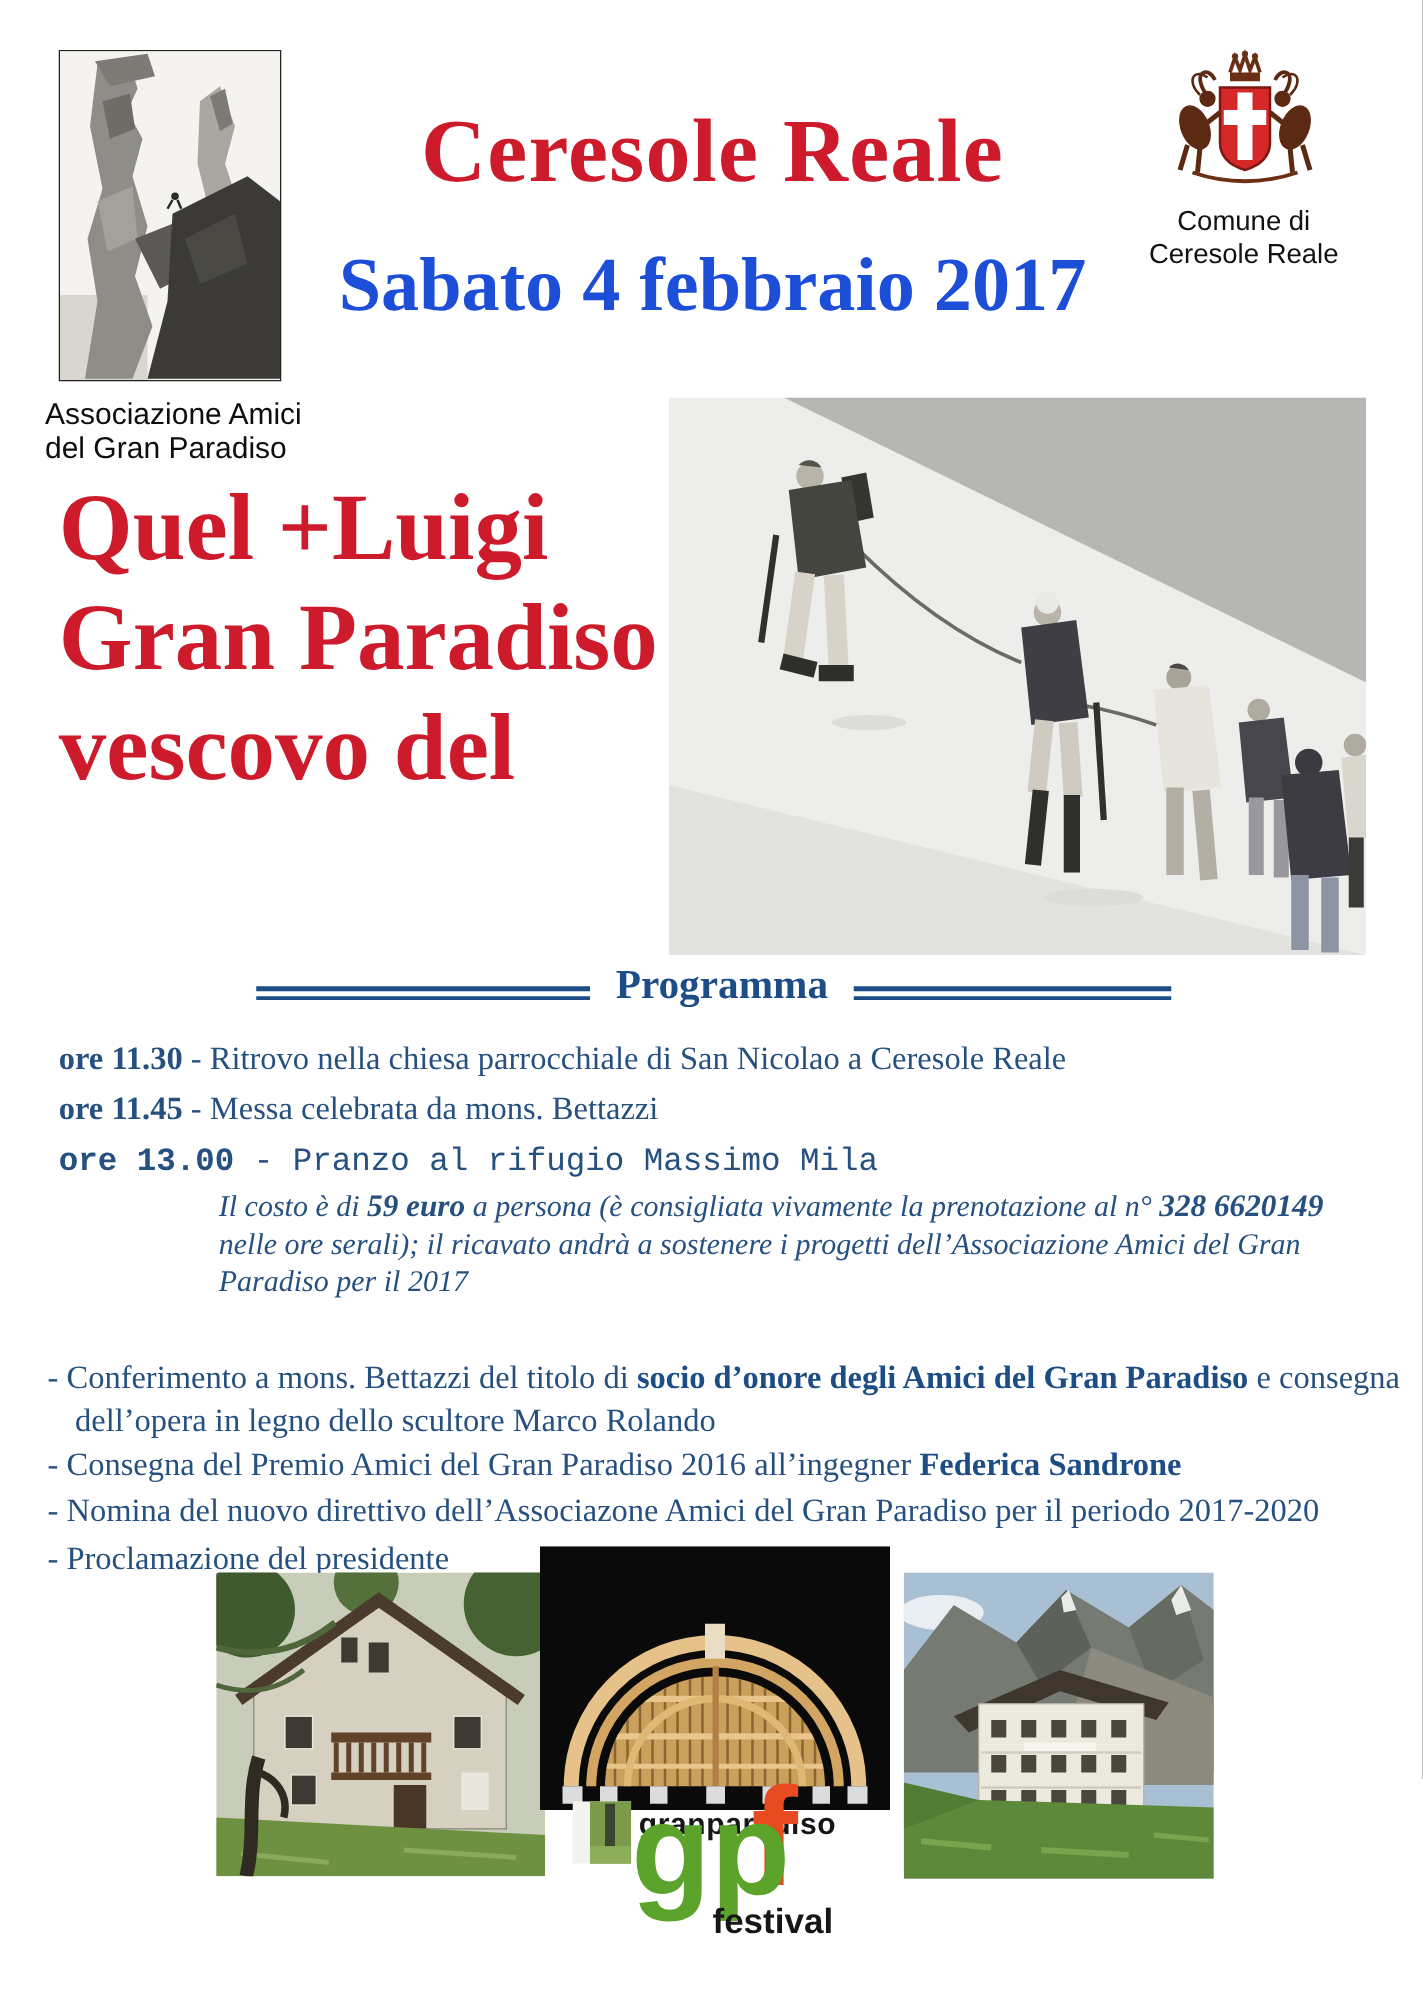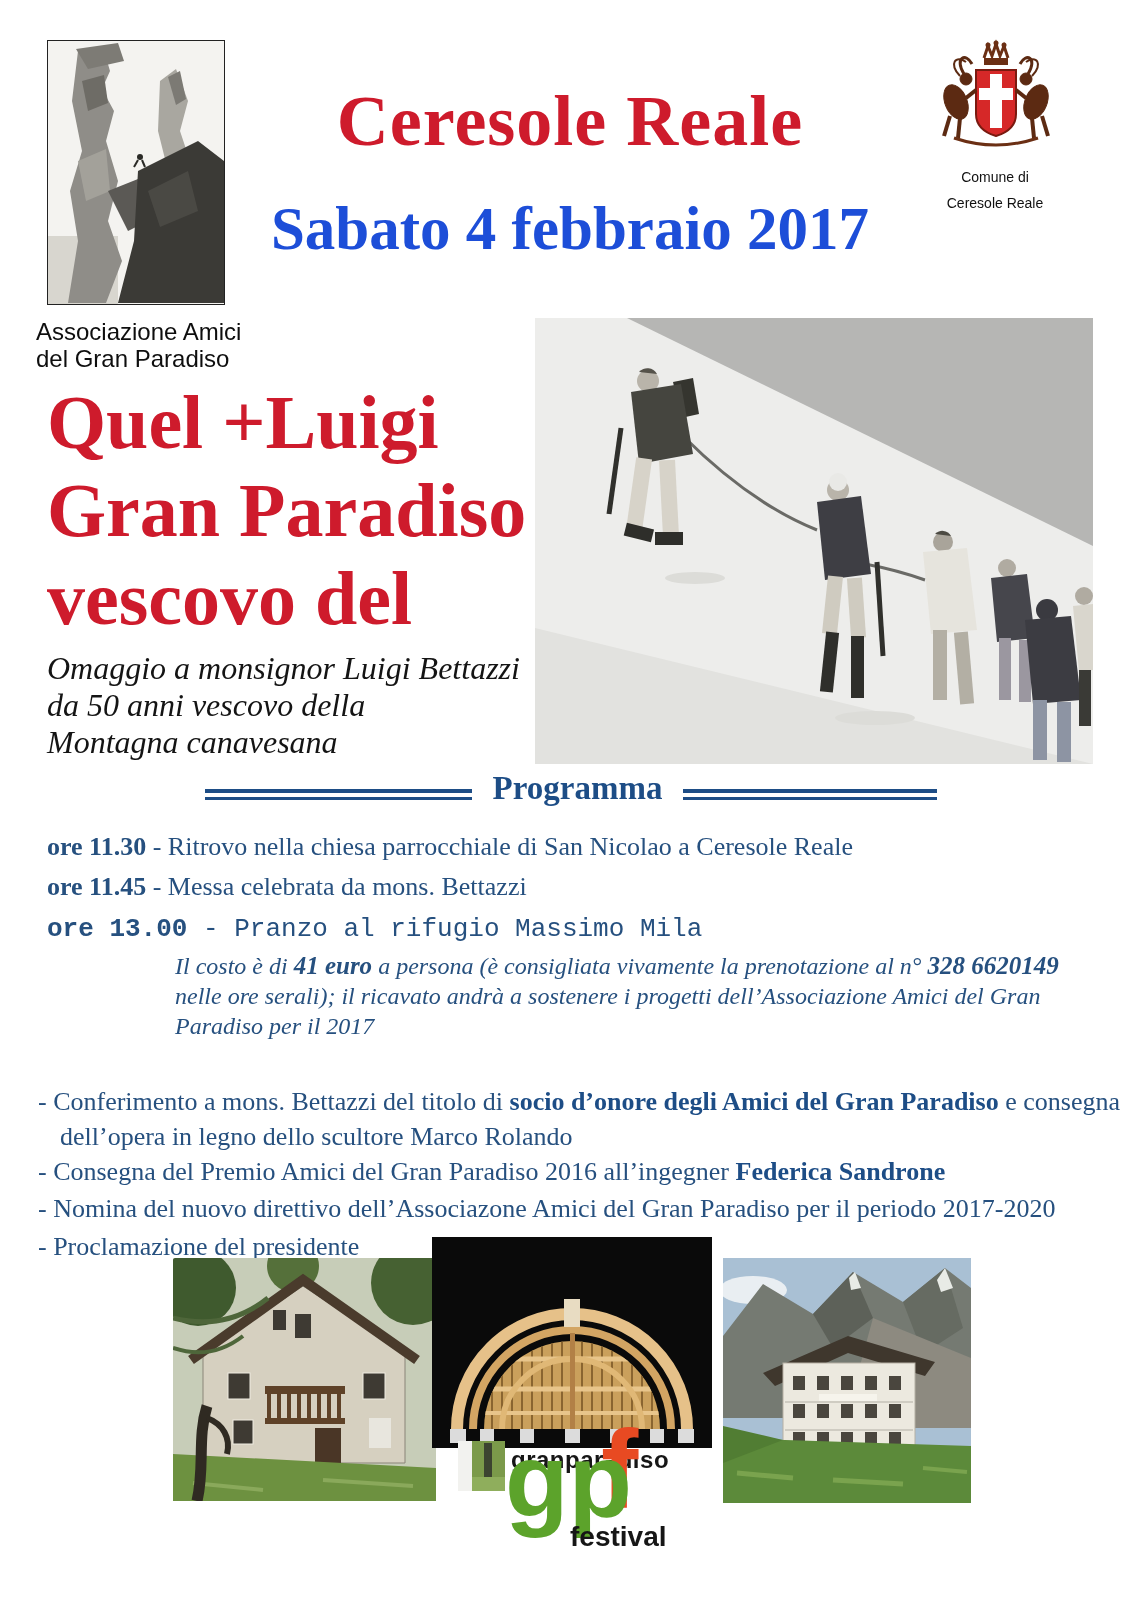--- a/index.html
+++ b/index.html
@@ -12,21 +12,21 @@
   
   .rock-photo{left:47px;top:40px;width:176px;height:263px;border:1px solid #222;background:#f4f3f0;}
   .assoc-caption{left:36px;top:306px;width:214px;font-family:"Liberation Sans",sans-serif;
     font-size:24px;line-height:27px;color:#0e0e0e;margin-top:12px;}
   .main-title{left:240px;top:80px;width:660px;text-align:center;
     font-size:72px;font-weight:800;color:#ce1b2c;letter-spacing:1px;}
   .event-date{left:240px;top:194px;width:660px;text-align:center;
     font-size:61px;font-weight:700;color:#1d4ed8;}
   .crest{left:926px;top:38px;width:140px;height:126px;}
   .muni-caption{left:898px;top:164px;width:194px;text-align:center;
-    font-family:"Liberation Sans",sans-serif;font-size:14px;line-height:26px;color:#111;}
+    font-family:"Liberation Sans",sans-serif;font-size:22px;line-height:26px;color:#111;}
   
   .hero-title{left:47px;top:378px;width:500px;font-size:76px;line-height:88px;
     font-weight:700;color:#ce1b2c;}
   .hero-sub{left:47px;top:650px;width:500px;font-size:32px;line-height:37px;
     font-style:italic;color:#141414;}
   .hikers-photo{left:535px;top:318px;width:558px;height:446px;}
   
   .prog-rule{top:789px;height:11px;box-sizing:border-box;
     border-top:4px solid #1d4d86;border-bottom:3px solid #1d4d86;}
   .rule-left{left:205px;width:267px;}
@@ -127,25 +127,20 @@
   <div class="abs muni-caption">
     <div>Comune di</div>
     <div>Ceresole Reale</div>
   </div>
 
   <div class="abs hero-title">
     <div>Quel +Luigi</div>
     <div>Gran Paradiso</div>
     <div>vescovo del</div>
   </div>
-  <div class="abs hero-sub">
-    <div>Omaggio a monsignor Luigi Bettazzi</div>
-    <div>da 50 anni vescovo della</div>
-    <div>Montagna canavesana</div>
-  </div>
 
   <div class="abs hikers-photo">
     <svg viewBox="0 0 558 446">
       <rect width="558" height="446" fill="#ededeb"></rect>
       <polygon points="92,0 558,0 558,228" fill="#b6b6b4"></polygon>
       <polygon points="0,310 558,446 0,446" fill="#e2e2df"></polygon>
       <path d="M148,118 Q215,185 282,212" stroke="#6a6a66" stroke-width="3" fill="none"></path>
       <path d="M330,246 Q362,252 390,262" stroke="#6a6a66" stroke-width="3" fill="none"></path>
 
       <circle cx="113" cy="63" r="11" fill="#b9b4aa"></circle>
@@ -199,21 +194,21 @@
     <b>ore 11.30</b><span> - Ritrovo nella chiesa parrocchiale di San Nicolao a Ceresole Reale</span>
   </div>
   <div class="abs prog-row row2">
     <b>ore 11.45</b><span> - Messa celebrata da mons. Bettazzi</span>
   </div>
   <div class="abs prog-row row3">
     <b>ore 13.00</b><span> - Pranzo al rifugio Massimo Mila</span>
   </div>
 
   <div class="abs cost-note">
-    <span>Il costo è di </span><b>41 euro</b><span> a persona (è consigliata vivamente la prenotazione al n° </span><b>328 6620149</b><span> nelle ore serali); il ricavato andrà a sostenere i progetti dell’Associazione Amici del Gran Paradiso per il 2017</span>
+    <span>Il costo è di </span><b>59 euro</b><span> a persona (è consigliata vivamente la prenotazione al n° </span><b>328 6620149</b><span> nelle ore serali); il ricavato andrà a sostenere i progetti dell’Associazione Amici del Gran Paradiso per il 2017</span>
   </div>
 
   <div class="abs bullet b1">
     <span>- Conferimento a mons. Bettazzi del titolo di </span><b>socio d’onore degli Amici del Gran Paradiso</b><span> e consegna dell’opera in legno dello scultore Marco Rolando</span>
   </div>
   <div class="abs bullet b2">
     <span>- Consegna del Premio Amici del Gran Paradiso 2016 all’ingegner </span><b>Federica Sandrone</b><span></span>
   </div>
   <div class="abs bullet b3">
     <span>- Nomina del nuovo direttivo dell’Associazone Amici del Gran Paradiso per il periodo 2017-2020</span>

